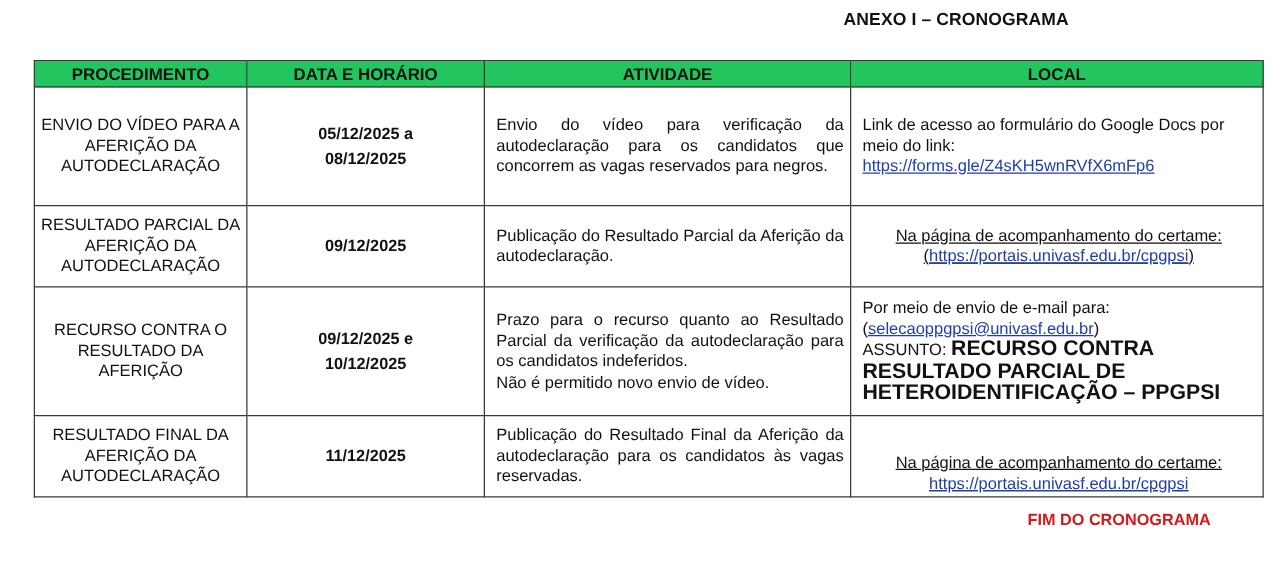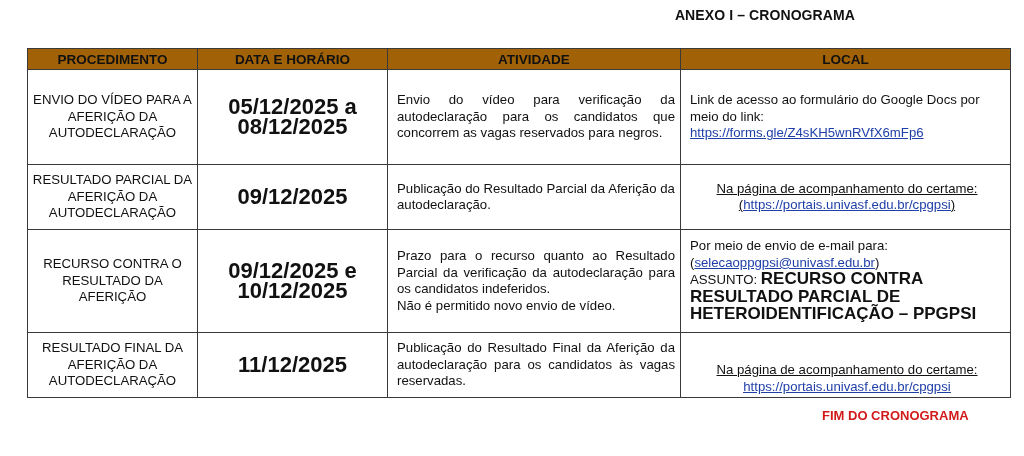--- a/index.html
+++ b/index.html
@@ -3,25 +3,25 @@
 <meta charset="utf-8">
 <style>
   html, body { margin: 0; padding: 0; background: #ffffff; }
   body { width: 1024px; height: 456px; position: relative; overflow: hidden;
          font-family: "Liberation Sans", sans-serif; color: #111; }
   .title { position: absolute; top: 7px; left: 0; width: 819px; text-align: right;
            font-weight: bold; font-size: 14px; letter-spacing: 0.1px; margin-left: 36px; }
   table { position: absolute; left: 27px; top: 48px; width: 983px;
           border-collapse: collapse; table-layout: fixed; }
   th, td { border: 1.5px solid #3a3a3a; padding: 0; }
-  th { background: #a16207; height: 20px; font-size: 13.5px; font-weight: bold;
+  th { background: #22c55e; height: 20px; font-size: 13.5px; font-weight: bold;
        text-align: center; vertical-align: middle; }
   td { font-size: 13.2px; line-height: 16.5px; vertical-align: middle; }
   .c-proc { text-align: center; padding: 0 4px; }
-  .c-date { text-align: center; font-weight: bold; font-size: 22px; line-height: 20px; }
+  .c-date { text-align: center; font-weight: bold; font-size: 13px; line-height: 20px; }
   .c-act  { text-align: justify; padding: 0 5px 0 9px; }
   .c-loc  { padding: 0 6px 0 9px; }
   .center { text-align: center; text-decoration: underline; }
   a { color: #1f3fa8; text-decoration: underline; }
   .bold { font-weight: bold; font-size: 17px; }
   .footer { position: absolute; top: 408px; left: 822px; color: #d21a1a;
             font-weight: bold; font-size: 13px; }
   .line { display: block; }
 </style>
 </head>

